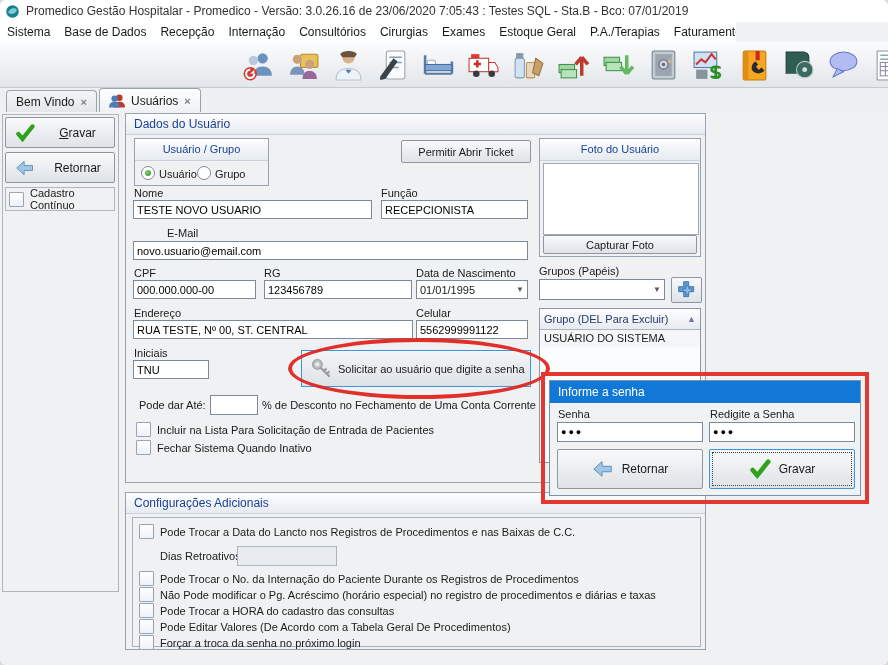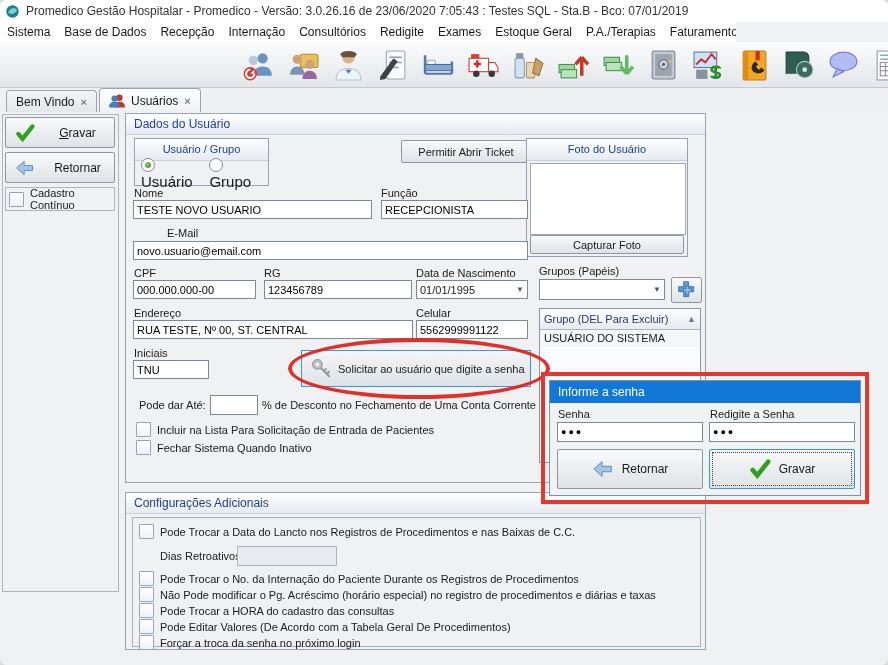--- a/index.html
+++ b/index.html
@@ -88,21 +88,21 @@
       </svg>
     <span>Promedico Gestão Hospitalar - Promedico - Versão: 3.0.26.16 de 23/06/2020  7:05:43 : Testes SQL - Sta.B - Bco: 07/01/2019</span>
   </div>
 
   <div class="menubar">
     <span class="menu-item">Sistema</span>
     <span class="menu-item">Base de Dados</span>
     <span class="menu-item">Recepção</span>
     <span class="menu-item">Internação</span>
     <span class="menu-item">Consultórios</span>
-    <span class="menu-item">Redigite</span>
+    <span class="menu-item">Cirurgias</span>
     <span class="menu-item">Exames</span>
     <span class="menu-item">Estoque Geral</span>
     <span class="menu-item">P.A./Terapias</span>
     <span class="menu-item">Faturamento</span>
     <span class="menu-item">Sus/Ans</span>
     <span class="menu-item">Caixa</span>
     <span class="menu-item">Administração</span>
   </div>
 
   <div class="toolbar">
@@ -266,29 +266,29 @@
       <span class="cb"></span>
       <span>Cadastro Contínuo</span>
     </div>
   </div>
 
   <div class="group" style="left:125px;top:113px;width:581px;height:370px;">
     <div class="group-hd">Dados do Usuário</div>
 
     <div class="mini" style="left:8px;top:24px;width:135px;height:48px;">
       <div class="mini-hd">Usuário / Grupo</div>
-      <div style="display:flex;align-items:center;height:24px;padding-left:6px;font-size:15px;gap:0;">
+      <div style="display:flex;align-items:center;height:24px;padding-left:6px;font-size:11px;gap:0;">
         <span><span class="radio sel"></span><span>Usuário</span></span>
         <span><span class="radio"></span><span>Grupo</span></span>
       </div>
     </div>
 
     <div class="btn" style="left:275px;top:26px;width:130px;height:23px;">Permitir Abrir Ticket</div>
 
-    <div class="mini" style="left:400px;top:24px;width:162px;height:119px;">
+    <div class="mini" style="left:413px;top:24px;width:162px;height:119px;">
       <div class="mini-hd">Foto do Usuário</div>
       <div class="photo"></div>
       <div class="btn" style="left:3px;top:96px;width:154px;height:19px;">Capturar Foto</div>
     </div>
 
     <span class="lbl" style="left:8px;top:73px;">Nome</span>
     <input class="tb" style="left: 7px; top: 86px; width: 239px;" value="TESTE NOVO USUARIO">
     <span class="lbl" style="left:255px;top:73px;">Função</span>
     <input class="tb" style="left: 255px; top: 86px; width: 147px;" value="RECEPCIONISTA">
 

